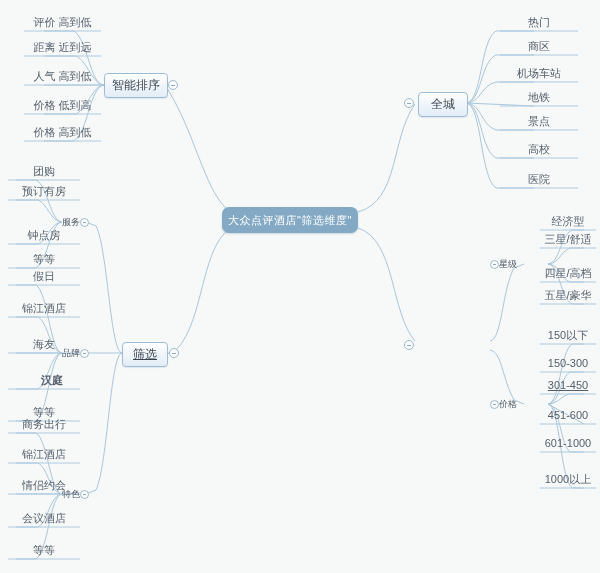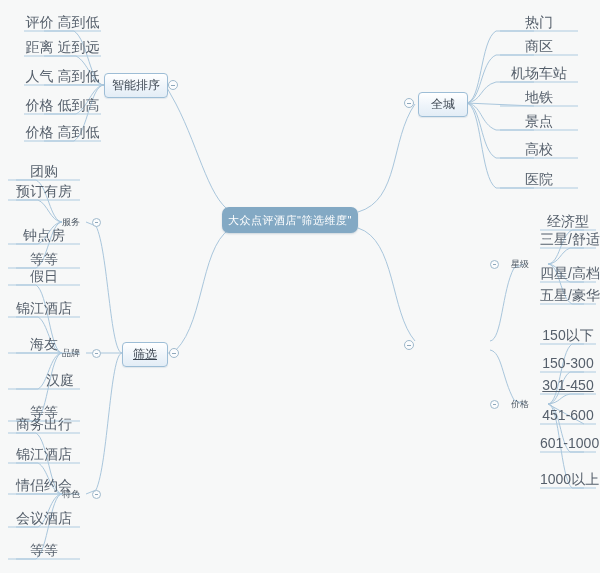--- a/index.html
+++ b/index.html
@@ -38,27 +38,27 @@
     box-shadow:0 1px 1px rgba(120,150,175,.18);
   }
 
   
   .sub-node{
     position:absolute;
     font-size:9px;
     color:#4a5561;
     white-space:nowrap;
     display:flex;align-items:center;
-    gap:12px;
+    gap:0;
   }
 
   
   .leaf-node{
     position:absolute;
-    font-size:14px;
+    font-size:11px;
     color:#555f6b;
     white-space:nowrap;
     text-align:center;
     padding-bottom:2px;
     line-height:11px;
   }
 
   
 
   
@@ -289,21 +289,21 @@
   </div>
   <div class="leaf-node" style="left:8px;top:271px;width:72px;">
     <span>假日</span>
   </div>
   <div class="leaf-node" style="left:8px;top:303px;width:72px;">
     <span>锦江酒店</span>
   </div>
   <div class="leaf-node" style="left:8px;top:339px;width:72px;">
     <span>海友</span>
   </div>
-  <div class="leaf-node" style="left:24px;top:375px;width:72px;">
+  <div class="leaf-node" style="left:16px;top:375px;width:72px;font-weight:bold;">
     <span>汉庭</span>
   </div>
   <div class="leaf-node" style="left:8px;top:407px;width:72px;">
     <span>等等</span>
   </div>
 
   <div class="sub-node" style="left:62px;top:488px;">
     <span>特色</span>
     <span class="toggle-inline"></span>
   </div>

